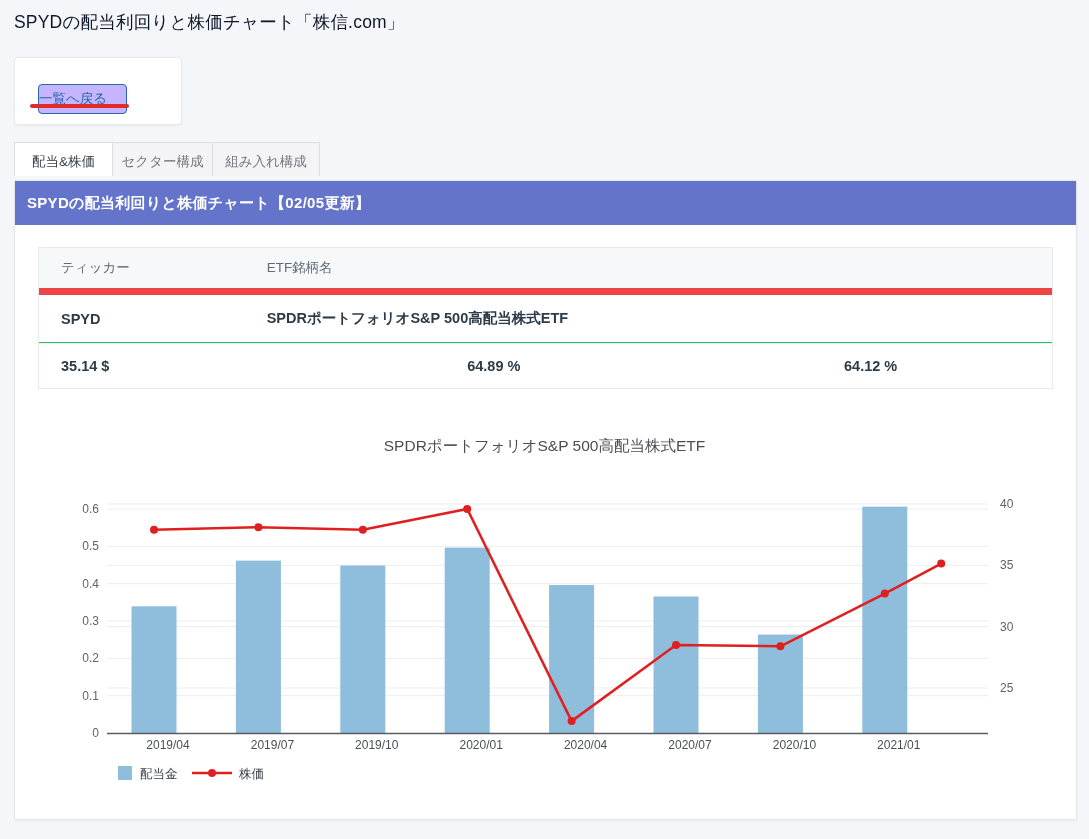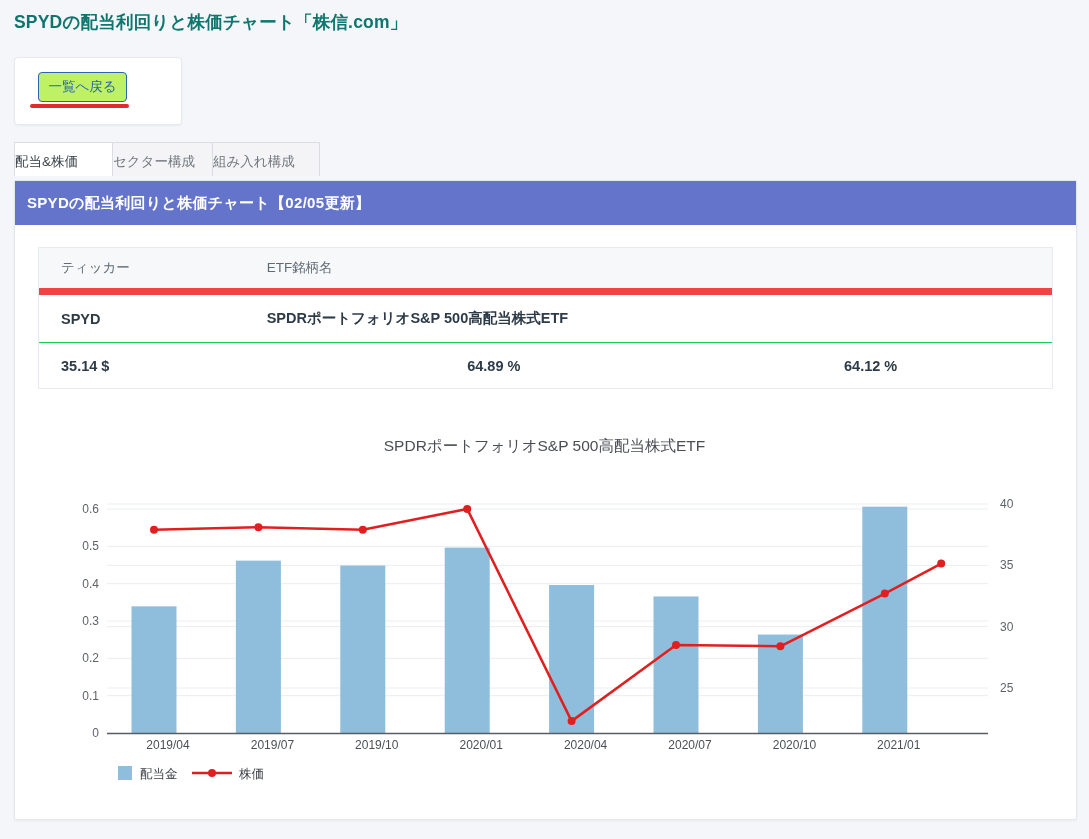--- a/index.html
+++ b/index.html
@@ -4,40 +4,40 @@
 <style>
   html,body{margin:0;padding:0;background:#eceef3;}
   .wrapper{
     position:relative;width:1089px;height:839px;
     background:#f4f6f9;overflow:hidden;
     font-family:"Liberation Sans","DejaVu Sans",sans-serif;
     color:#2e3238;
   }
   .page-title{
     position:absolute;left:14px;top:10px;
-    font-size:17.5px;font-weight:bold;color:#0f766e;letter-spacing:.2px;
+    font-size:17.5px;font-weight:normal;color:#0f172a;letter-spacing:.2px;
   }
   .back-card{
     position:absolute;left:14px;top:57px;width:166px;height:66px;
     background:#fff;border:1px solid #e7e9ee;border-radius:4px;
     box-shadow:0 1px 2px rgba(40,50,80,.06);
   }
   .back-btn{
-    position:absolute;left:23px;top:14px;width:89px;height:30px;
-    background:#bef264;border:1.5px solid #2a65ad;border-radius:4px;
-    color:#2a65ad;font-size:13.5px;line-height:28px;text-align:center;
+    position:absolute;left:23px;top:26px;width:89px;height:30px;
+    background:#c4b5fd;border:1.5px solid #2a65ad;border-radius:4px;
+    color:#2a65ad;font-size:13.5px;line-height:28px;text-align:left;
     cursor:pointer;box-sizing:border-box;
   }
   .red-underline{
     position:absolute;left:15px;top:46px;width:99px;height:4px;
     background:#e12b2b;border-radius:2px;
   }
   .tabbar{position:absolute;left:14px;top:142px;height:38px;display:flex;}
   .tab{
-    box-sizing:border-box;height:34px;line-height:37px;
+    box-sizing:border-box;height:34px;line-height:37px;text-align:center;
     font-size:13.5px;border:1px solid #dadde2;border-bottom:none;
     background:#f4f4f7;color:#72777e;cursor:pointer;
   }
   .tab + .tab{border-left:none;}
   .tab.active{background:#ffffff;color:#394049;}
   .tab1{width:99px;} .tab2{width:107px;} .tab3{width:100px;}
   .card{
     position:absolute;left:14px;top:180px;width:1063px;height:640px;
     background:#fff;border:1px solid #e4e7ec;border-radius:2px;
     box-shadow:0 1px 3px rgba(40,50,80,.05);box-sizing:border-box;

